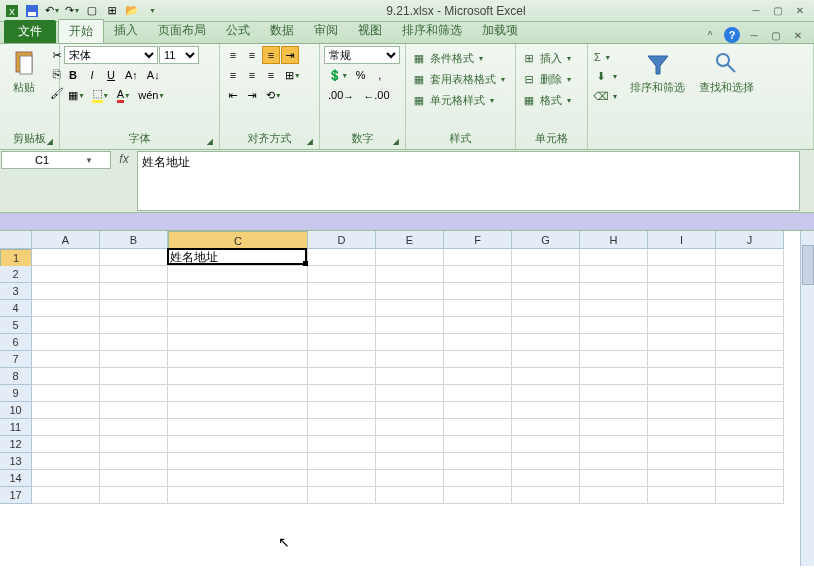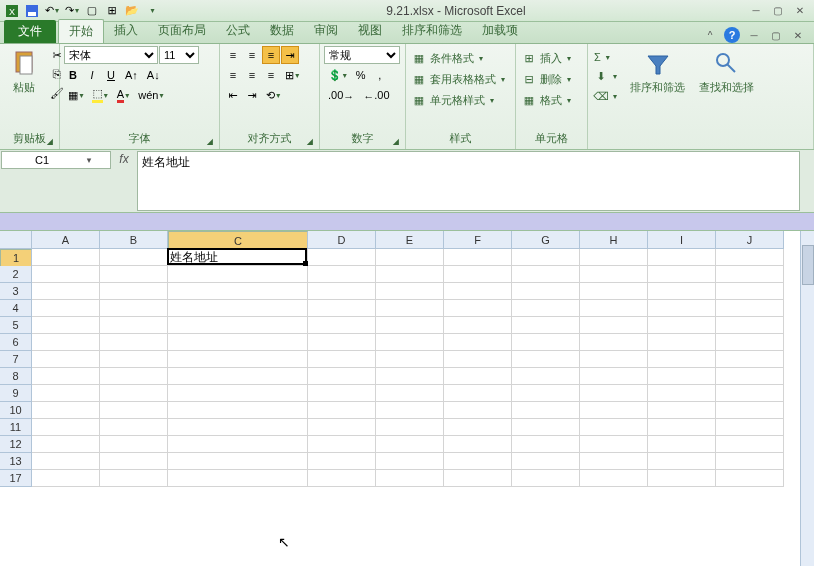--- a/index.html
+++ b/index.html
@@ -482,20 +482,33 @@
         <div class="cell" style="width: 140px;"></div>
         <div class="cell" style="width: 68px;"></div>
         <div class="cell" style="width: 68px;"></div>
         <div class="cell" style="width: 68px;"></div>
         <div class="cell" style="width: 68px;"></div>
         <div class="cell" style="width: 68px;"></div>
         <div class="cell" style="width: 68px;"></div>
         <div class="cell" style="width: 68px;"></div>
       </div>
       <div class="r">
+        <div class="rh">14</div>
+        <div class="cell" style="width: 68px;"></div>
+        <div class="cell" style="width: 68px;"></div>
+        <div class="cell" style="width: 140px;"></div>
+        <div class="cell" style="width: 68px;"></div>
+        <div class="cell" style="width: 68px;"></div>
+        <div class="cell" style="width: 68px;"></div>
+        <div class="cell" style="width: 68px;"></div>
+        <div class="cell" style="width: 68px;"></div>
+        <div class="cell" style="width: 68px;"></div>
+        <div class="cell" style="width: 68px;"></div>
+      </div>
+      <div class="r">
         <div class="rh">17</div>
         <div class="cell" style="width: 68px;"></div>
         <div class="cell" style="width: 68px;"></div>
         <div class="cell" style="width: 140px;"></div>
         <div class="cell" style="width: 68px;"></div>
         <div class="cell" style="width: 68px;"></div>
         <div class="cell" style="width: 68px;"></div>
         <div class="cell" style="width: 68px;"></div>
         <div class="cell" style="width: 68px;"></div>
         <div class="cell" style="width: 68px;"></div>

